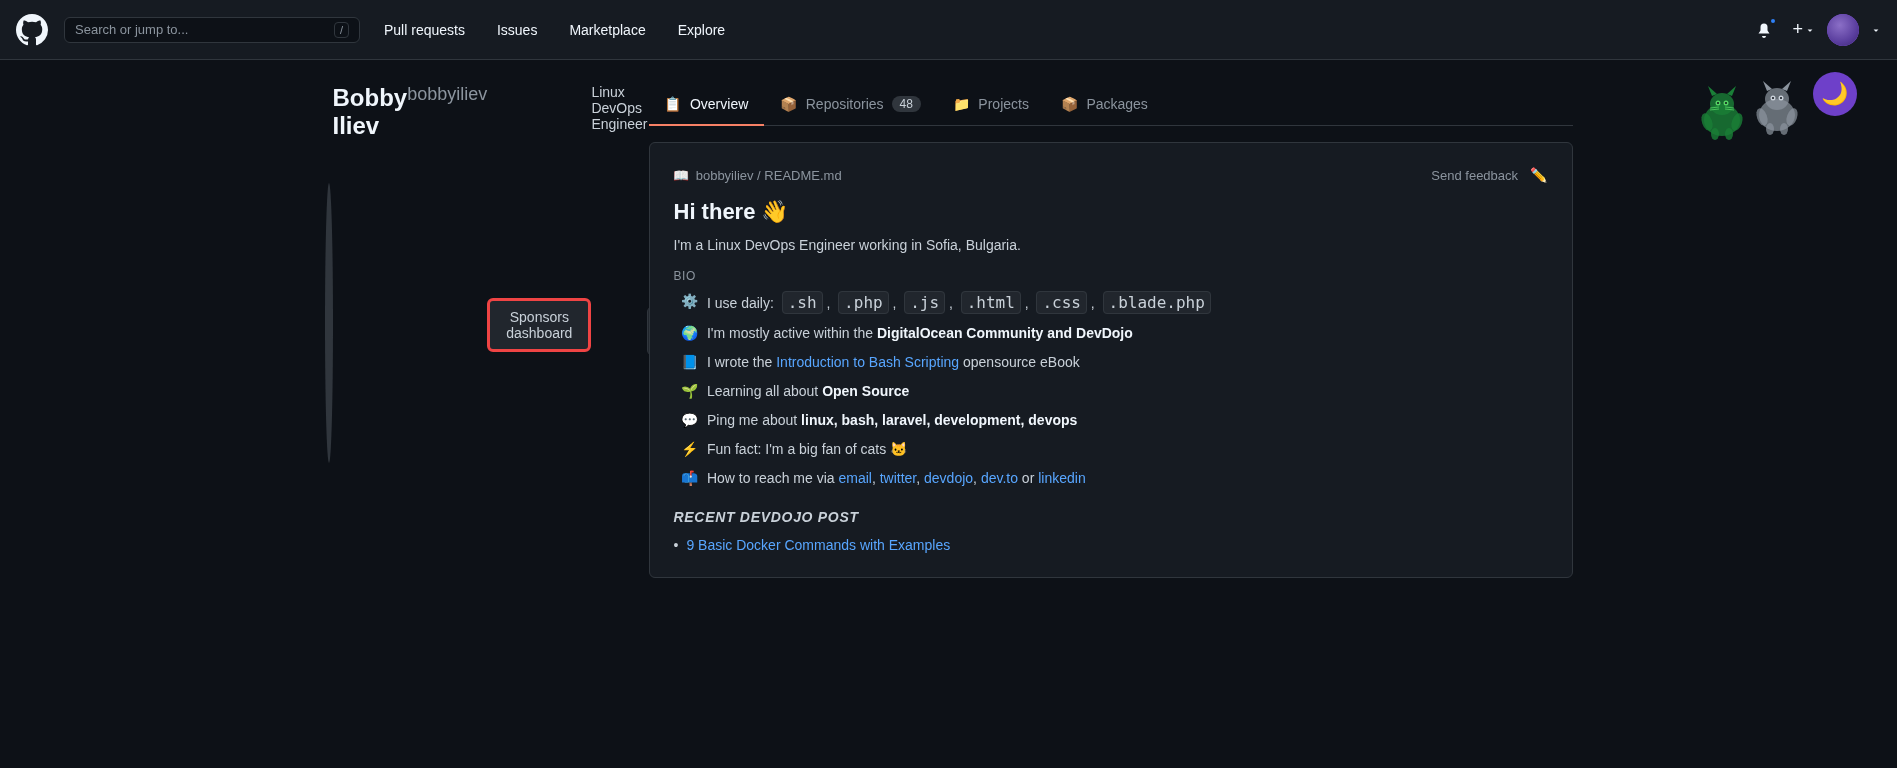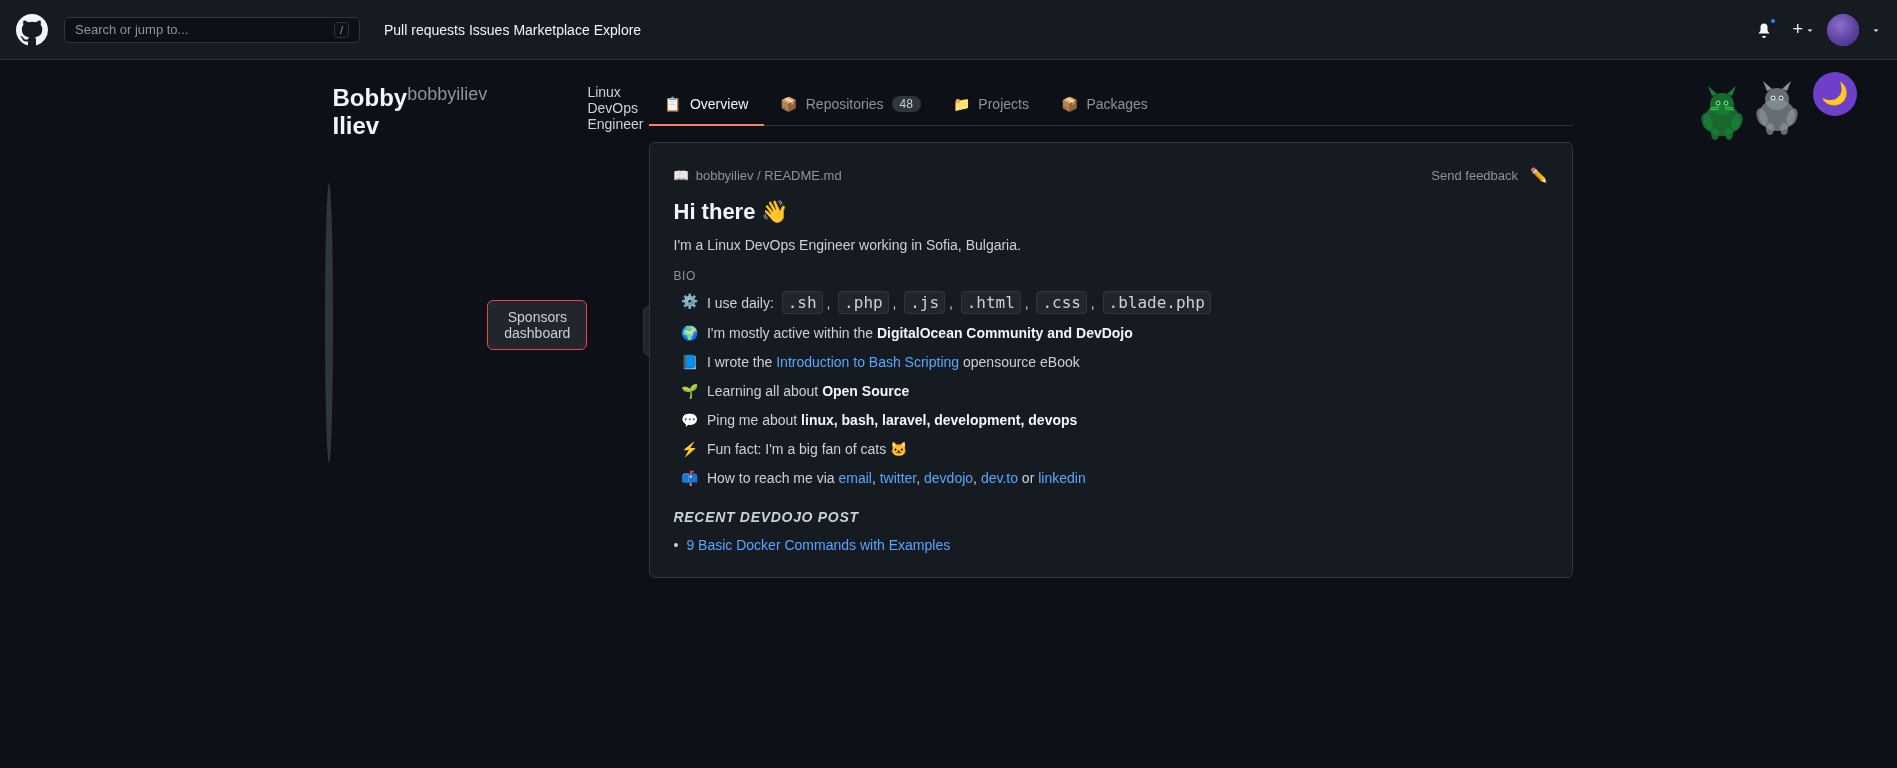--- a/index.html
+++ b/index.html
@@ -46,21 +46,21 @@
     .nav-search-slash {
       border: 1px solid #30363d;
       border-radius: 4px;
       padding: 1px 5px;
       font-size: 11px;
       color: #8b949e;
       margin-left: auto;
     }
     .nav-links {
       display: flex;
-      gap: 4px;
+      gap: 32px;
       margin-left: 8px;
     }
     .nav-link {
       color: #f0f6fc;
       font-size: 14px;
       font-weight: 500;
       cursor: pointer;
       white-space: nowrap;
     }
     .nav-right {
@@ -227,21 +227,21 @@
       font-size: 18px;
       color: #8b949e;
       font-weight: 300;
       margin-bottom: 16px;
       align-self: flex-start;
       width: 100%;
     }
     .btn-sponsors {
       width: 100%;
       background: #21262d;
-      border: 1px solid #ef4444;
+      border: 3px solid #ef4444;
       border-radius: 6px;
       padding: 8px 16px;
       color: #c9d1d9;
       font-size: 14px;
       font-weight: 500;
       cursor: pointer;
       margin-bottom: 12px;
       text-align: center;
     }
     .user-bio-title {

